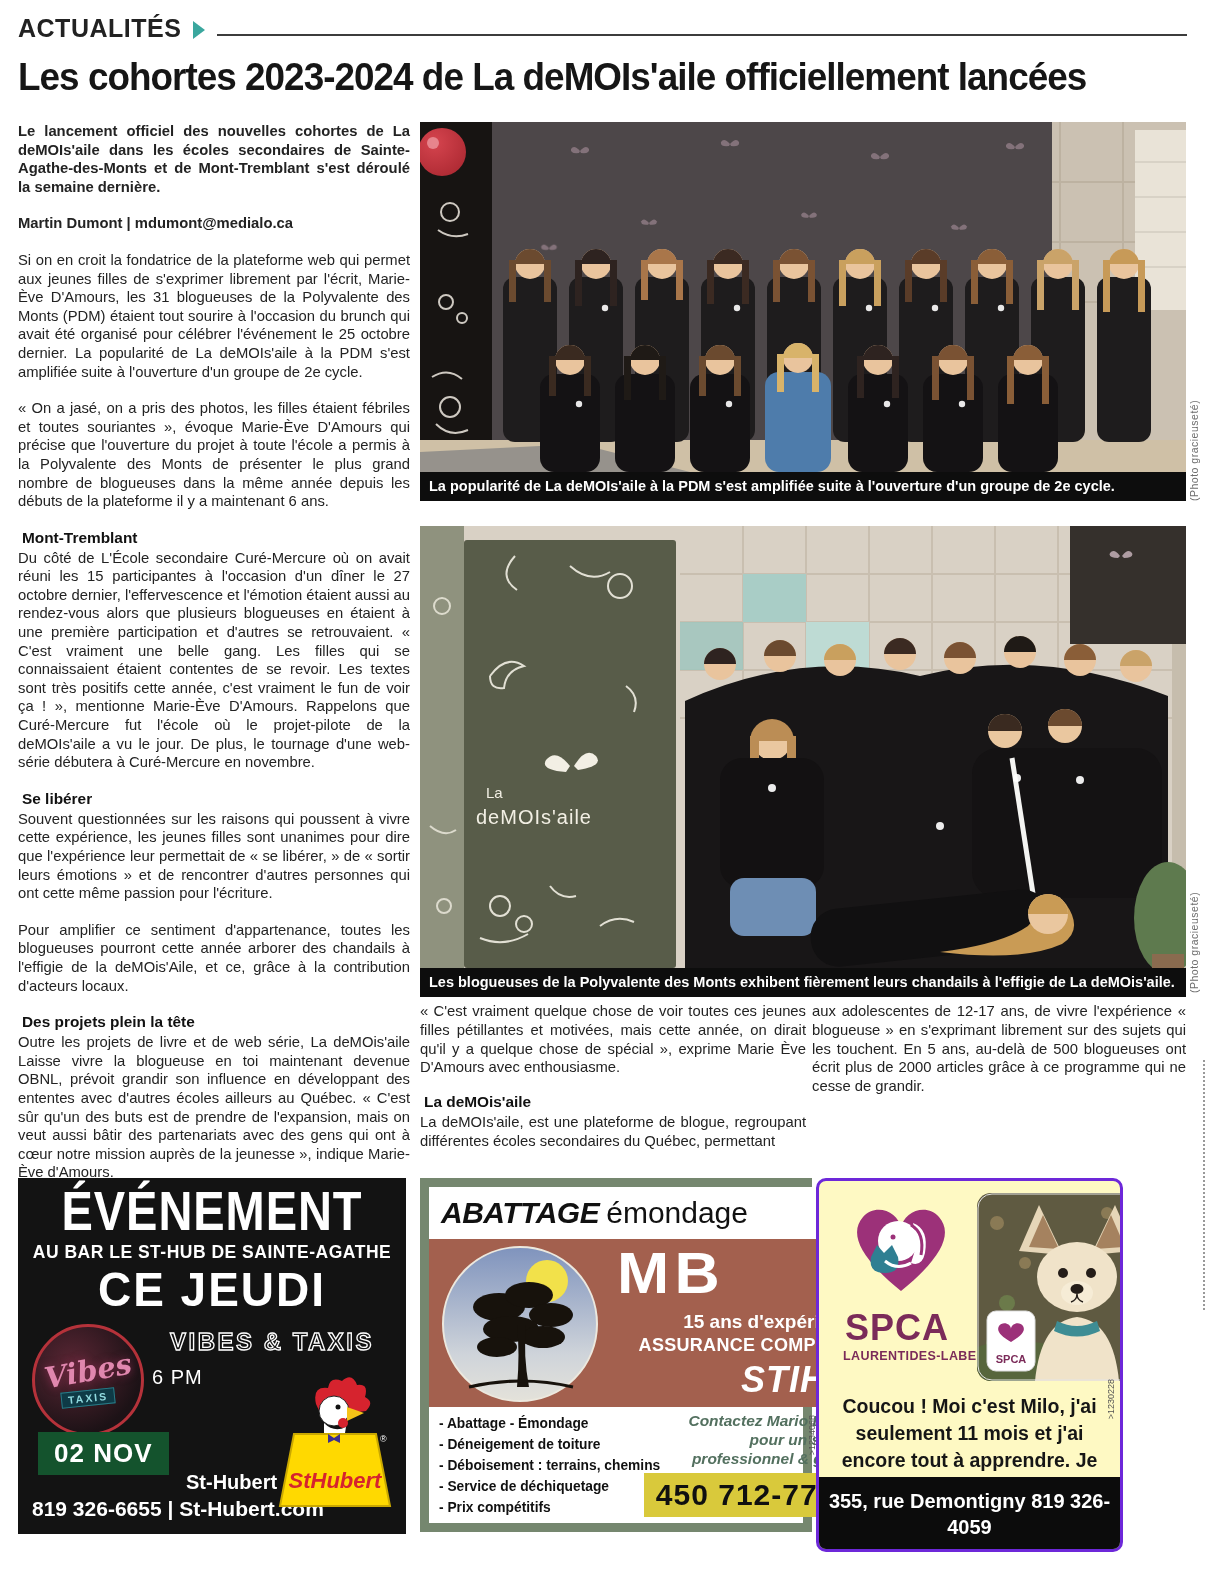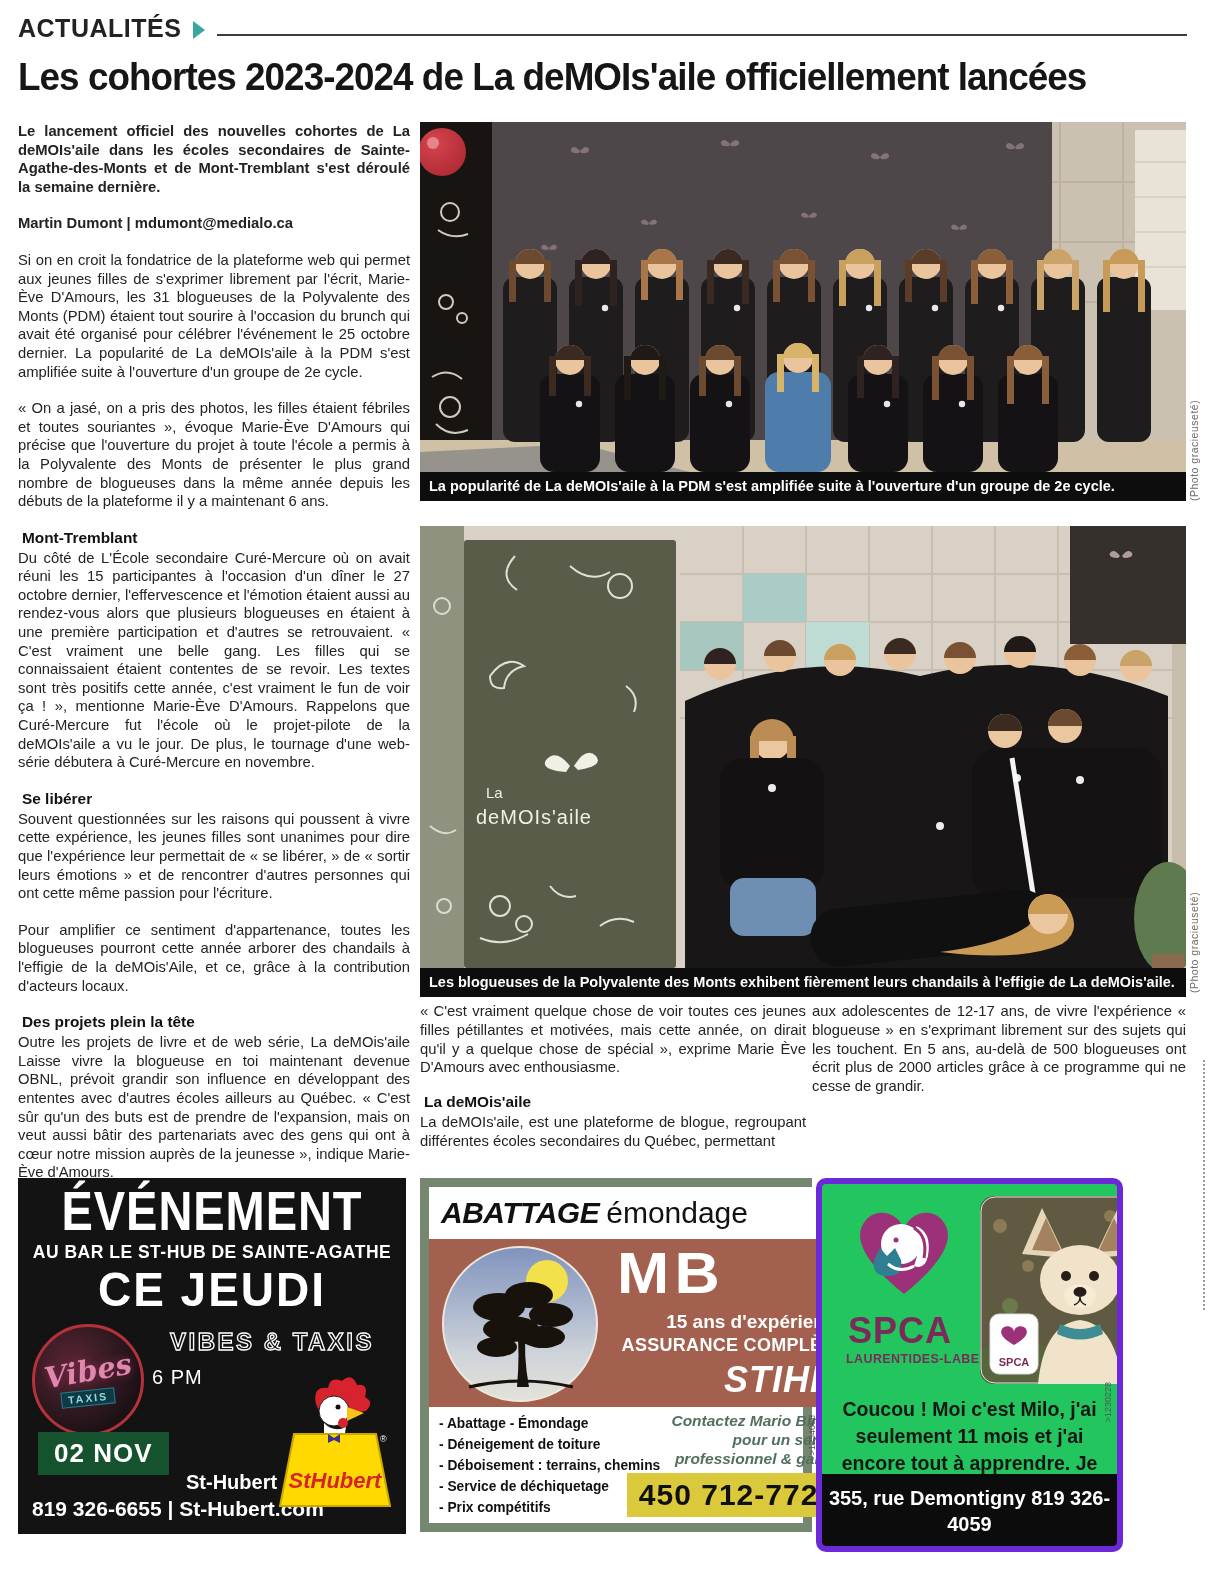--- a/index.html
+++ b/index.html
@@ -56,42 +56,42 @@
   .sixpm{position:absolute;left:134px;top:188px;font-size:20px;font-weight:400;letter-spacing:1px;}
   .datebox{position:absolute;left:20px;top:254px;background:#14532d;color:#fff;font-size:26px;font-weight:800;
            letter-spacing:1px;padding:6px 16px;}
   .sthub-word{position:absolute;left:168px;top:293px;font-size:20px;font-weight:700;}
   .sthub-phone{position:absolute;left:14px;top:319px;font-size:21px;font-weight:700;}
   .stlogo{position:absolute;left:258px;top:198px;}
 
   
   .ad-mb{position:absolute;left:420px;top:1178px;width:392px;height:354px;border:9px solid #75876f;
          background:#fff;box-sizing:border-box;}
-  .mb-inner{position:relative;width:427px;height:336px;}
+  .mb-inner{position:relative;width:427px;height:336px;padding-left:17px;}
   .mb-band{position:absolute;top:0;left:0;right:0;height:52px;background:#fff;display:flex;align-items:center;padding-left:12px;}
   .mb-abat{font-style:italic;font-weight:800;font-size:30px;letter-spacing:-.5px;color:#111;}
   .mb-emond{font-weight:400;font-size:30px;margin-left:7px;color:#111;}
   .mb-brown{position:absolute;top:52px;left:0;right:0;height:168px;background:#a3604e;}
   .mb-circle{position:absolute;left:12px;top:58px;}
   .mb-big{position:absolute;left:188px;top:52px;font-size:58px;font-weight:800;color:#fff;letter-spacing:5px;
           transform:scaleX(1.08);transform-origin:left;}
   .mb-exp{position:absolute;right:10px;top:124px;color:#fff;font-weight:700;font-size:19px;}
   .mb-assur{position:absolute;right:10px;top:148px;color:#fff;font-weight:700;font-size:18px;letter-spacing:.3px;}
   .mb-stihl{position:absolute;right:14px;top:172px;color:#fff;font-weight:800;font-style:italic;font-size:36px;letter-spacing:1px;}
   .mb-stihl sup{font-size:11px;font-style:normal;}
   .mb-services{position:absolute;left:10px;top:226px;font-weight:700;font-size:14.5px;line-height:21px;color:#111;
                transform:scaleX(.95);transform-origin:left;white-space:nowrap;}
   .mb-contact{position:absolute;right:8px;top:224px;width:180px;text-align:right;color:#53705f;
               font-style:italic;font-weight:700;font-size:15.5px;line-height:19px;}
   .mb-phone{position:absolute;right:8px;bottom:6px;background:#d9c93b;color:#101010;font-weight:800;
             font-size:30px;letter-spacing:1px;padding:5px 12px;}
 
   
-  .ad-spca{position:absolute;left:816px;top:1178px;width:307px;height:374px;background:#22c55e;
-           border:6px solid #6d28d9;border-radius:10px;box-sizing:border-box;overflow:hidden;}
+  .ad-spca{position:absolute;left:816px;top:1178px;width:307px;height:374px;background:#fef9c3;
+           border:3px solid #6d28d9;border-radius:10px;box-sizing:border-box;overflow:hidden;}
   .spca-logo{position:absolute;left:22px;top:14px;}
   .spca-name{position:absolute;left:26px;top:126px;font-size:36px;font-weight:800;color:#7b2b59;letter-spacing:1px;}
   .spca-region{position:absolute;left:24px;top:168px;font-size:12.5px;font-weight:700;color:#7b2b59;letter-spacing:.4px;}
   .dogcard{position:absolute;left:158px;top:12px;}
   .spca-msg{position:absolute;left:0;right:0;top:212px;text-align:center;font-weight:700;font-size:19.5px;
             line-height:27px;padding:0 16px;color:#161616;}
   .spca-bar{position:absolute;left:0;right:0;bottom:0;height:72px;background:#0c0c0c;color:#fff;text-align:center;padding-top:11px;box-sizing:border-box;}
   .spca-bar div{font-size:20px;font-weight:700;line-height:26px;}
 
   .edge-dots{position:absolute;left:1203px;top:1060px;height:250px;border-left:2px dotted #999;}

